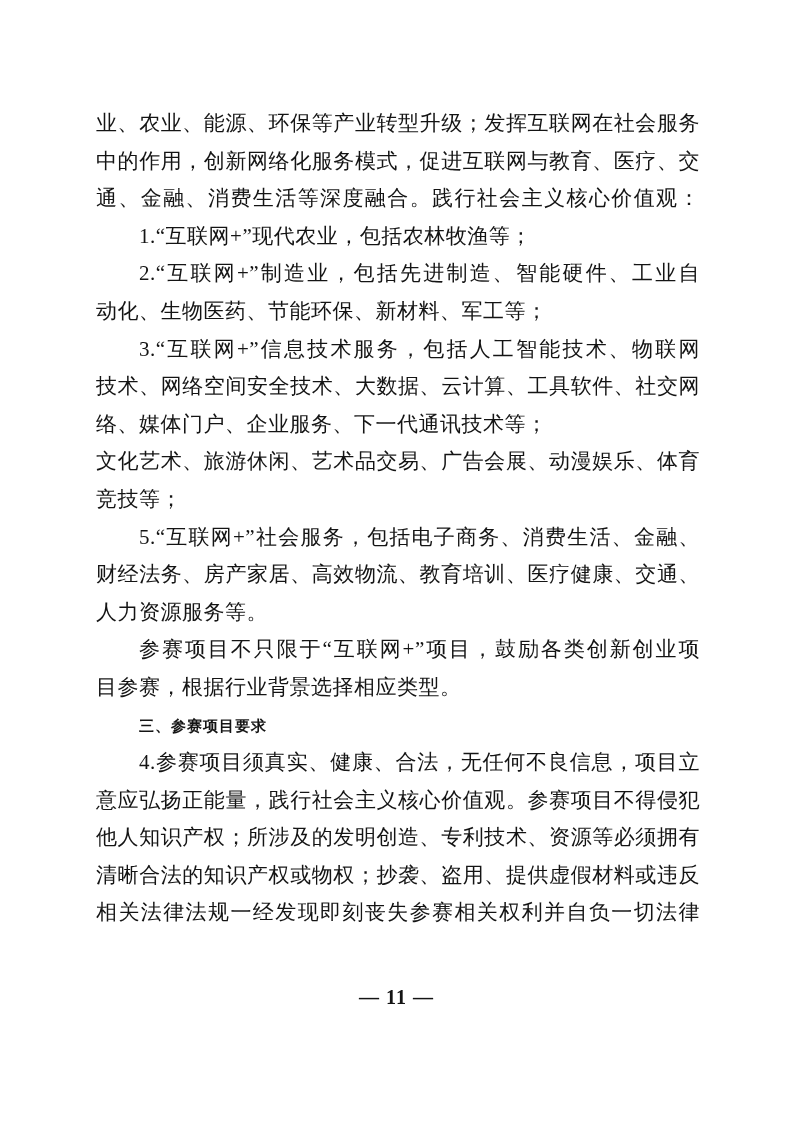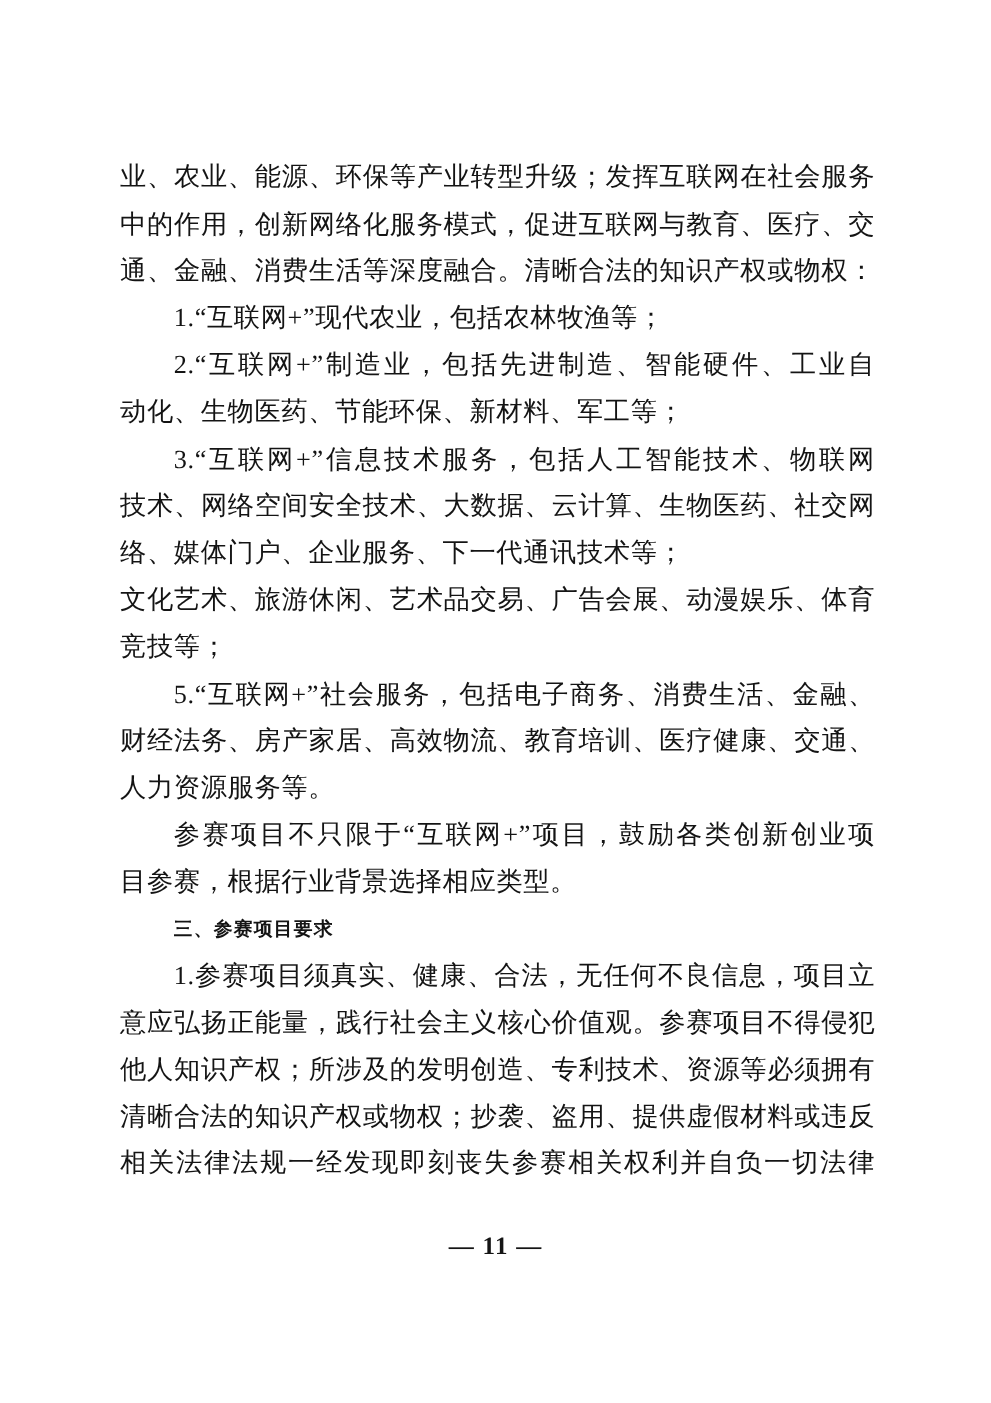--- a/index.html
+++ b/index.html
@@ -13,21 +13,21 @@
     height: 1122px;
     margin: 0 auto;
     background: #ffffff;
     font-family: "Liberation Serif", serif;
     color: #141414;
     overflow: hidden;
   }
   .content {
     position: absolute;
     left: 96px;
-    top: 123px;
+    top: 105px;
     width: 604px;
   }
   .ln {
     font-size: 21px;
     line-height: 37.6px;
     height: 37.6px;
     text-align: justify;
     text-align-last: justify;
     text-justify: inter-character;
     letter-spacing: 0.5px;
@@ -59,35 +59,35 @@
     color: #141414;
   }
 </style>
 </head>
 <body>
 
 <div class="page">
   <div class="content">
     <div class="ln">业、农业、能源、环保等产业转型升级；发挥互联网在社会服务</div>
     <div class="ln">中的作用，创新网络化服务模式，促进互联网与教育、医疗、交</div>
-    <div class="ln">通、金融、消费生活等深度融合。清晰合法的知识产权或物权：</div>
+    <div class="ln">通、金融、消费生活等深度融合。践行社会主义核心价值观：</div>
     <div class="ln indent short">1.“互联网+”现代农业，包括农林牧渔等；</div>
     <div class="ln indent">2.“互联网+”制造业，包括先进制造、智能硬件、工业自</div>
     <div class="ln short">动化、生物医药、节能环保、新材料、军工等；</div>
     <div class="ln indent">3.“互联网+”信息技术服务，包括人工智能技术、物联网</div>
-    <div class="ln">技术、网络空间安全技术、大数据、云计算、生物医药、社交网</div>
+    <div class="ln">技术、网络空间安全技术、大数据、云计算、工具软件、社交网</div>
     <div class="ln short">络、媒体门户、企业服务、下一代通讯技术等；</div>
     <div class="ln">文化艺术、旅游休闲、艺术品交易、广告会展、动漫娱乐、体育</div>
     <div class="ln short">竞技等；</div>
     <div class="ln indent">5.“互联网+”社会服务，包括电子商务、消费生活、金融、</div>
     <div class="ln">财经法务、房产家居、高效物流、教育培训、医疗健康、交通、</div>
     <div class="ln short">人力资源服务等。</div>
     <div class="ln indent">参赛项目不只限于“互联网+”项目，鼓励各类创新创业项</div>
     <div class="ln short">目参赛，根据行业背景选择相应类型。</div>
     <div class="ln indent heading">三、参赛项目要求</div>
-    <div class="ln indent">1.参赛项目须真实、健康、合法，无任何不良信息，项目立</div>
+    <div class="ln indent">4.参赛项目须真实、健康、合法，无任何不良信息，项目立</div>
     <div class="ln">意应弘扬正能量，践行社会主义核心价值观。参赛项目不得侵犯</div>
     <div class="ln">他人知识产权；所涉及的发明创造、专利技术、资源等必须拥有</div>
     <div class="ln">清晰合法的知识产权或物权；抄袭、盗用、提供虚假材料或违反</div>
     <div class="ln">相关法律法规一经发现即刻丧失参赛相关权利并自负一切法律</div>
   </div>
   <div class="footer">— 11 —</div>
 </div>
 
 </body></html>

